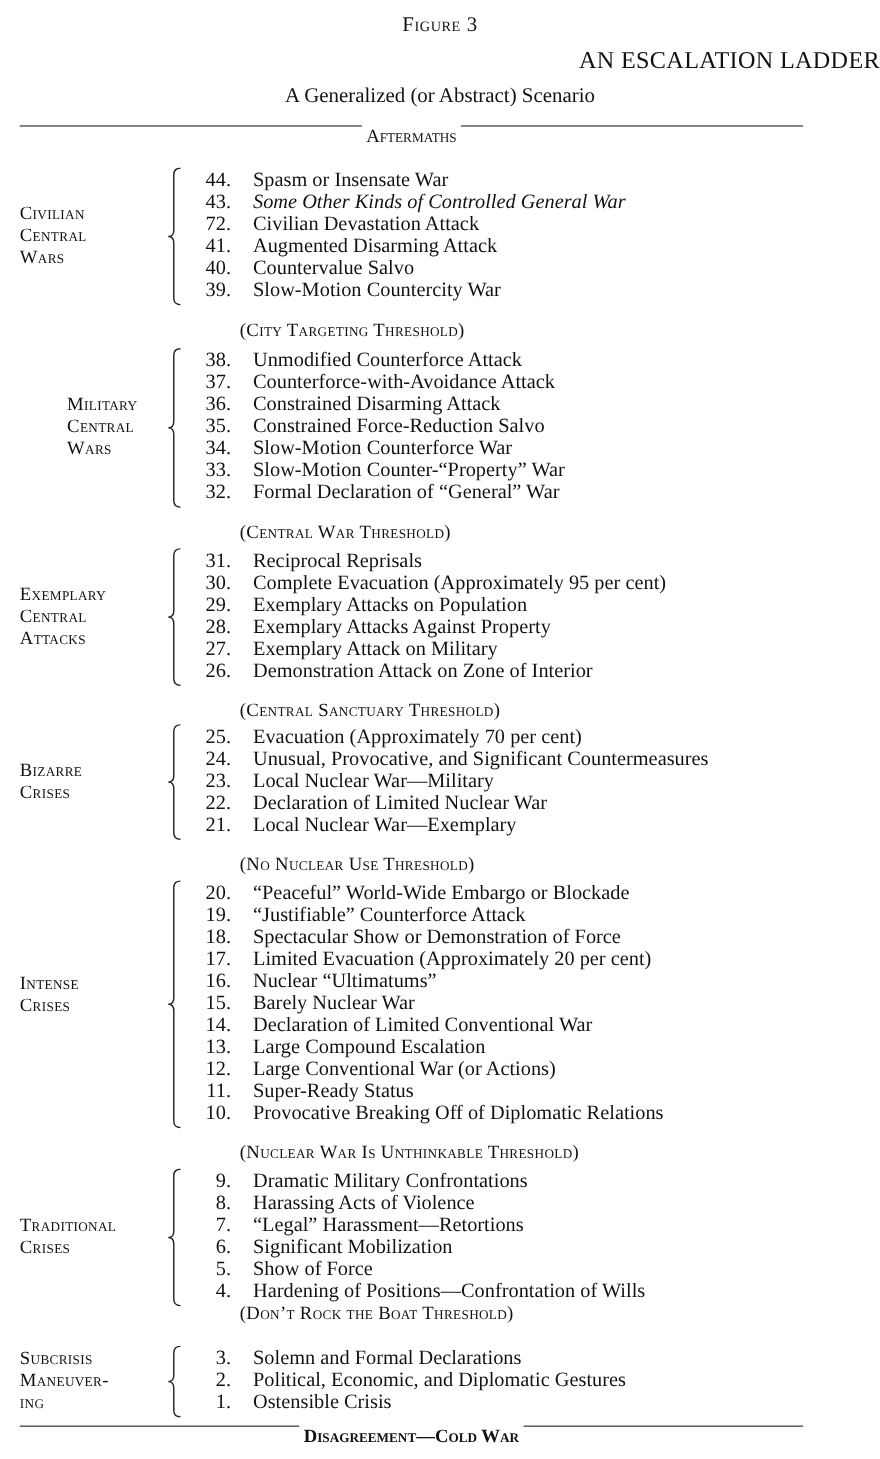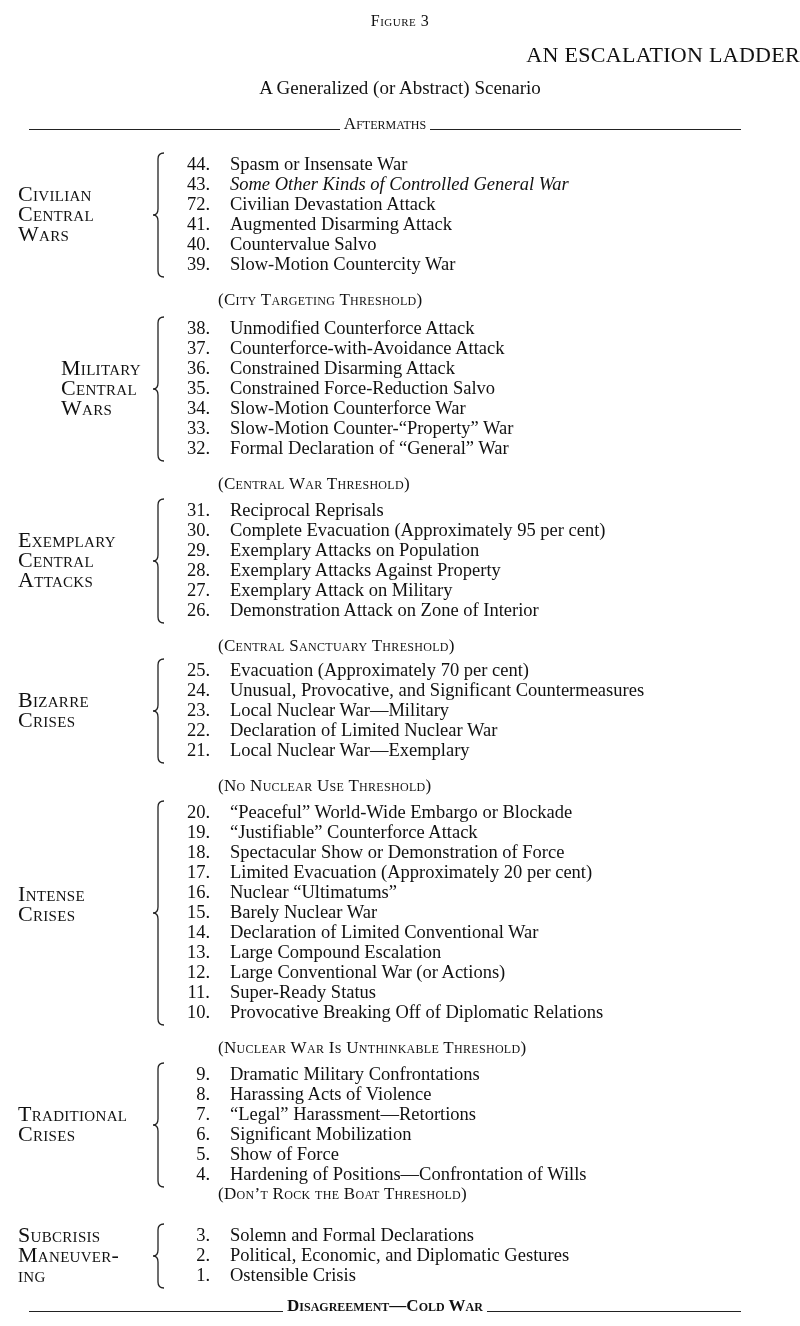--- a/index.html
+++ b/index.html
@@ -2,28 +2,28 @@
 <html><head>
 <meta charset="utf-8">
 <style>
   html, body { margin: 0; padding: 0; background: #ffffff; }
   body {
     width: 800px; height: 1326px; overflow: hidden;
     font-family: "Liberation Serif", "DejaVu Serif", serif;
     color: #111111;
     position: relative;
   }
-  .fig-label { position: absolute; top: 12px; left: 0; width: 800px; text-align: center; font-size: 16px; font-variant: small-caps; letter-spacing: 0.5px; }
+  .fig-label { position: absolute; top: 12px; left: 0; width: 800px; text-align: center; font-size: 19px; font-variant: small-caps; letter-spacing: 0.5px; }
   .title { position: absolute; top: 42px; left: 0; width: 800px; text-align: right; font-size: 22px; letter-spacing: 0.3px; }
   .subtitle { position: absolute; top: 77px; left: 0; width: 800px; text-align: center; font-size: 19px; }
-  .rule-row { position: absolute; left: 29px; width: 712px; display: flex; align-items: flex-end; }
+  .rule-row { position: absolute; left: 18px; width: 712px; display: flex; }
   .rule-row .line { flex: 1; border-bottom: 1.6px solid #222; height: 0; margin-bottom: 4px; }
   .rule-row .rule-text { padding: 0 4px; font-size: 17px; font-variant: small-caps; white-space: nowrap; }
   .group { position: absolute; left: 0; width: 800px; }
-  .group-label { position: absolute; left: 18px; font-size: 22px; font-variant: small-caps; line-height: 20px; letter-spacing: 0.3px; }
+  .group-label { position: absolute; left: 18px; font-size: 17px; font-variant: small-caps; line-height: 20px; letter-spacing: 0.3px; }
   .brace { position: absolute; left: 150px; width: 20px; }
   .brace svg { width: 20px; height: 100%; display: block; }
   .items { position: absolute; left: 170px; }
   .item { height: 20px; line-height: 20px; font-size: 18.5px; white-space: nowrap; position: relative; }
   .item .num { display: inline-block; width: 40px; text-align: right; }
   .item .txt { position: absolute; left: 48px; margin-left: 12px; }
   .item.italic .txt { font-style: italic; }
   .threshold { position: absolute; left: 218px; font-size: 17px; font-variant: small-caps; white-space: nowrap; letter-spacing: 0.3px; }
 </style>
 </head>

